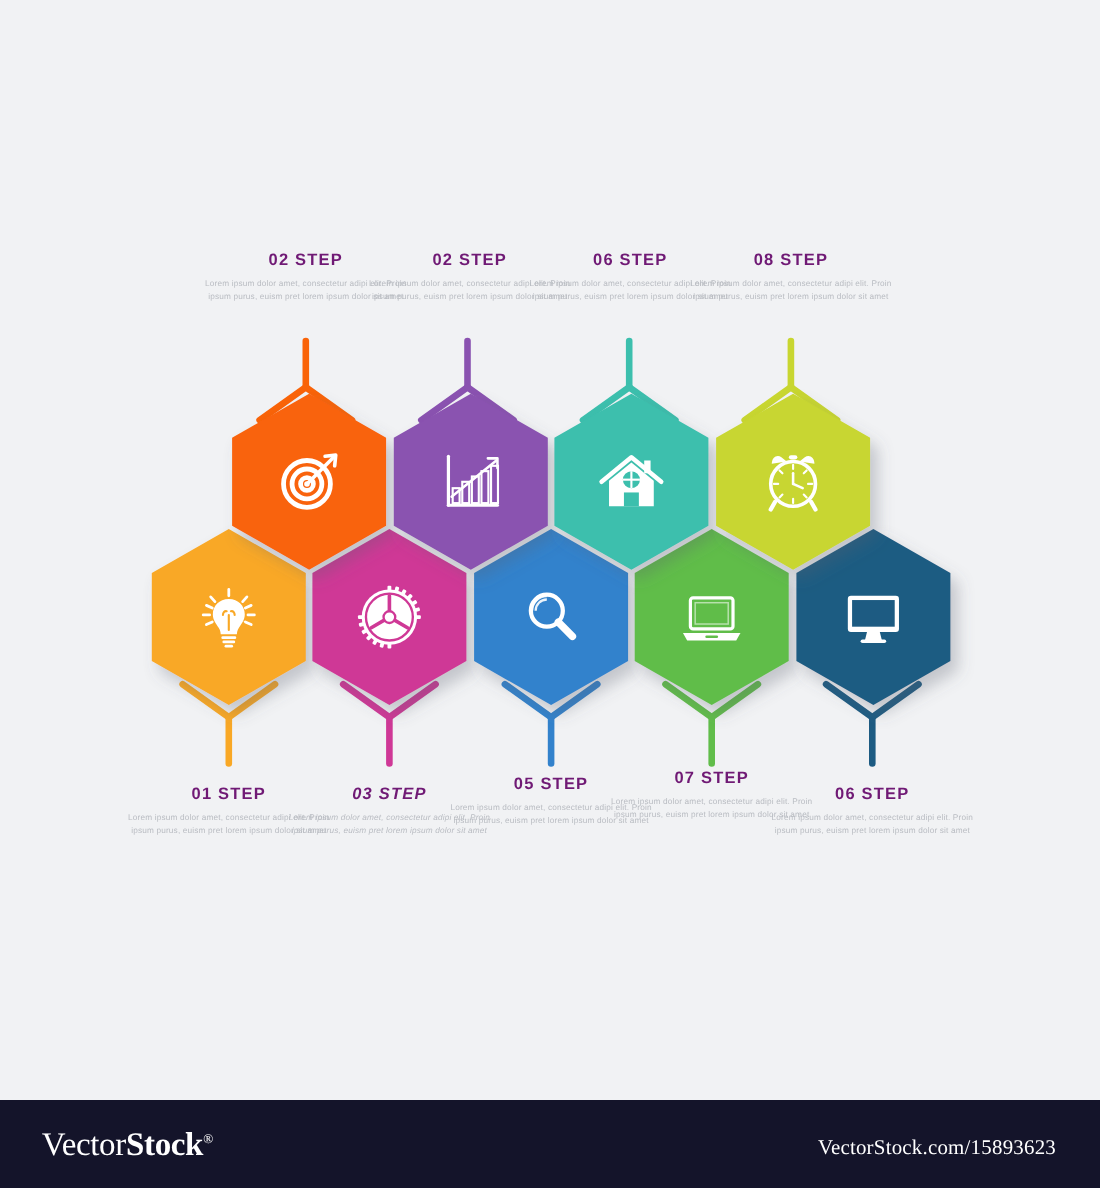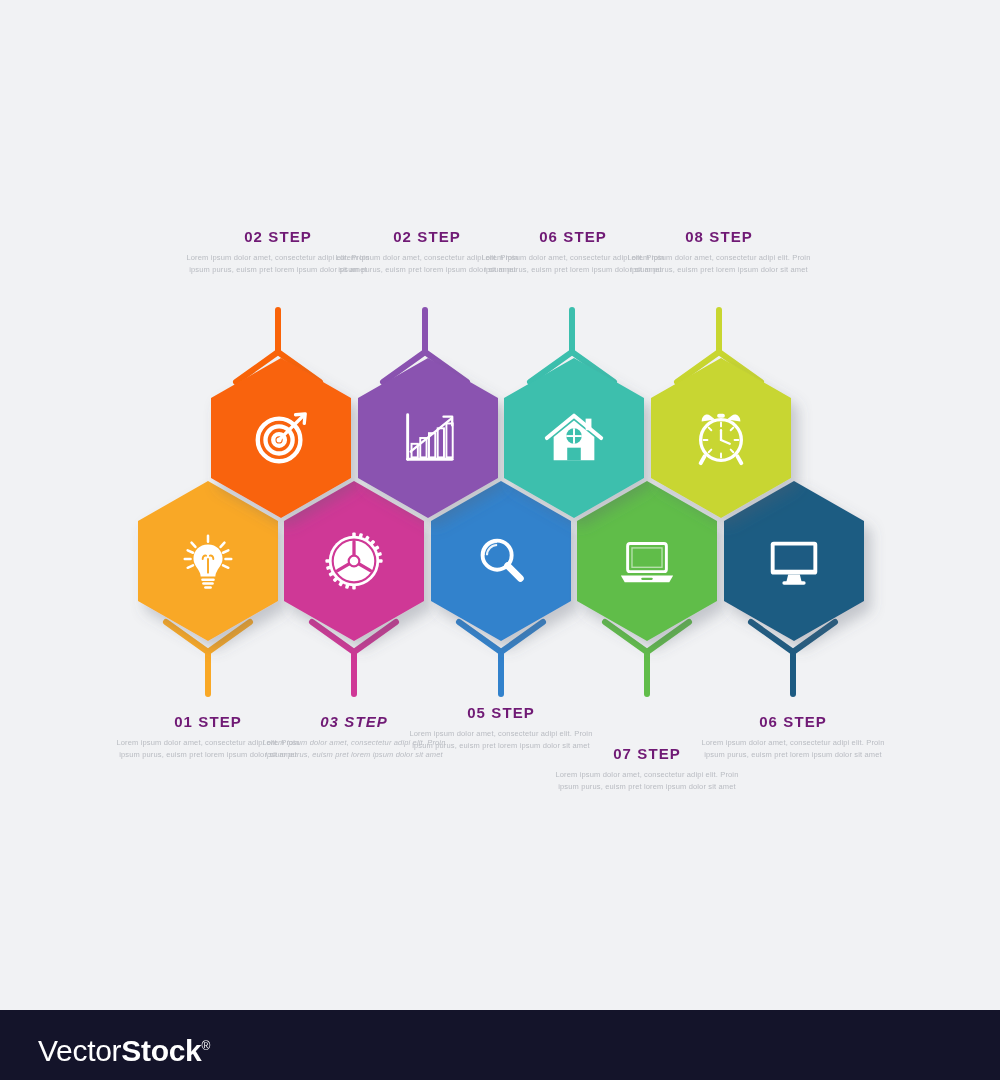--- a/index.html
+++ b/index.html
@@ -29,22 +29,23 @@
 
   
   .hex { position:absolute; width:146px; height:166px; }
   .hex svg { display:block; width:146px; height:166px; overflow:visible; }
   .hex .ico { position:absolute; left:0; top:0; width:146px; height:166px;
               display:flex; align-items:center; justify-content:center; }
   .hex .ico svg { width:62px; height:62px; overflow:visible; }
 
   
   #footer {
-    position:absolute; left:0; bottom:0; width:1000px; height:70px;
+    position:absolute; left:0; bottom:0; width:1000px; height:80px;
     background:#14142a;
+    font-family:Liberation Serif, serif;
   }
   .logo {
     position:absolute; left:38px; top:24px;
     font-size:30px; color:#ffffff; letter-spacing:-.3px; white-space:nowrap;
   }
   .logo .lt { font-weight:300; }
   .logo .bd { font-weight:700; }
   .logo .reg { font-size:12px; vertical-align:super; font-weight:400; }
   .url {
     position:absolute; right:40px; top:33px;
@@ -407,26 +408,27 @@
     <div class="step-desc">Lorem ipsum dolor amet, consectetur adipi elit. Proin ipsum purus, euism pret lorem ipsum dolor sit amet</div>
   </div>
   <div class="step-block" style="left:259px; top:713px;font-style:italic;">
     <div class="step-title">03 STEP</div>
     <div class="step-desc">Lorem ipsum dolor amet, consectetur adipi elit. Proin ipsum purus, euism pret lorem ipsum dolor sit amet</div>
   </div>
   <div class="step-block" style="left:406px; top:704px;">
     <div class="step-title">05 STEP</div>
     <div class="step-desc">Lorem ipsum dolor amet, consectetur adipi elit. Proin ipsum purus, euism pret lorem ipsum dolor sit amet</div>
   </div>
-  <div class="step-block" style="left:552px; top:745px;">
+  <div class="step-block" style="left:552px; top:699px;">
     <div class="step-title">07 STEP</div>
     <div class="step-desc">Lorem ipsum dolor amet, consectetur adipi elit. Proin ipsum purus, euism pret lorem ipsum dolor sit amet</div>
   </div>
   <div class="step-block" style="left:698px; top:713px;">
     <div class="step-title">06 STEP</div>
     <div class="step-desc">Lorem ipsum dolor amet, consectetur adipi elit. Proin ipsum purus, euism pret lorem ipsum dolor sit amet</div>
   </div>
 
   <div id="footer">
     <div class="logo"><span class="lt">Vector</span><span class="bd">Stock</span><span class="reg">®</span></div>
+    <div class="url">VectorStock.com/15893623</div>
   </div>
 
 </div>
 
 </body></html>

